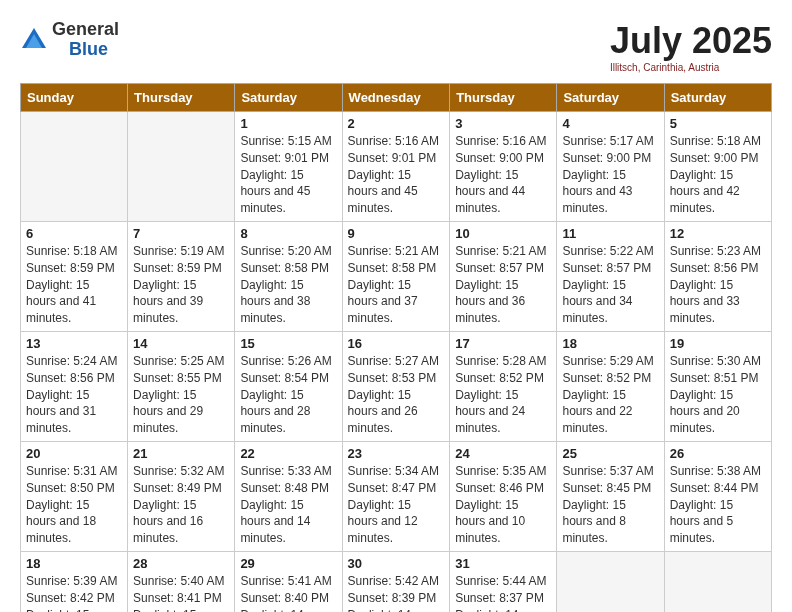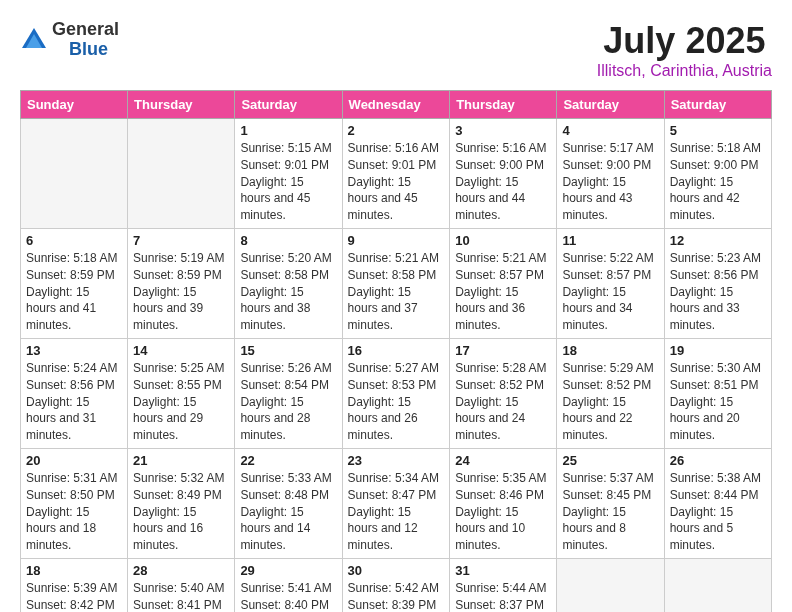--- a/index.html
+++ b/index.html
@@ -36,38 +36,38 @@
       font-weight: bold;
       color: #1a5fa8;
       margin-left: 17px;
     }
     .logo-icon {
       width: 28px;
       height: 28px;
       margin-right: 4px;
     }
     .title-block {
-      text-align: center;
+      text-align: left;
     }
     .month-title {
       font-size: 36px;
       font-weight: bold;
       color: #222;
     }
     .location {
-      font-size: 16px;
-      color: #a21caf;
+      font-size: 10px;
+      color: #7f1d1d;
     }
     .calendar {
       width: 100%;
       border-collapse: collapse;
       font-size: 11px;
     }
     .calendar th {
-      background-color: #ec4899;
+      background-color: #a16207;
       color: #fff;
       text-align: left;
       padding: 6px 6px;
       font-size: 13px;
       font-weight: bold;
       border: 1px solid #aaa;
     }
     .calendar td {
       border: 1px solid #ccc;
       vertical-align: top;

